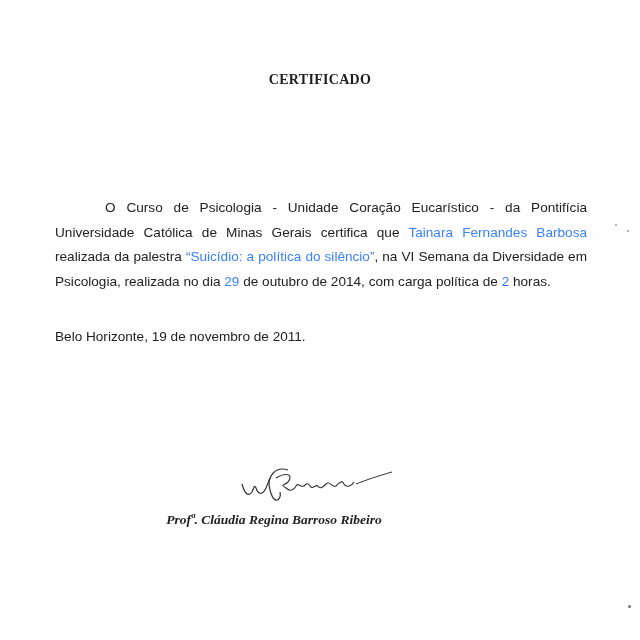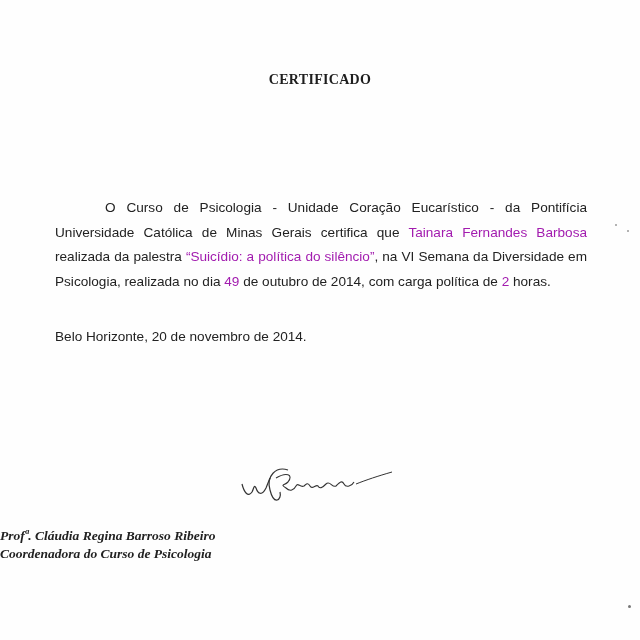--- a/index.html
+++ b/index.html
@@ -4,55 +4,54 @@
 <style>
   html, body { margin:0; padding:0; }
   body { width:640px; height:640px; background:#ffffff; position:relative; overflow:hidden; }
   .page { position:absolute; left:0; top:0; width:640px; height:640px; background:#fefefe; }
   .title { position:absolute; top:72px; left:0; width:640px; text-align:center;
     font-family:"Liberation Serif", serif; font-weight:bold; font-size:14px; color:#1e1e1e; letter-spacing:0.3px; }
   .body-text { position:absolute; left:55px; top:196px; width:532px;
     font-family:"Liberation Sans", sans-serif; font-size:13.6px; line-height:24.5px; color:#222;
     text-align:justify; }
   .indent { display:inline-block; width:50px; }
-  .fill { color:#a21caf; }
+  .fill { color:#3b82f6; }
   .place-date { position:absolute; left:55px; top:329px;
     font-family:"Liberation Sans", sans-serif; font-size:13.6px; color:#222; }
   .signature { position:absolute; left:236px; top:462px; width:160px; height:46px; }
-  .sig-name { position:absolute; top:511px; left:0; width:548px; 
-    font-family:"Liberation Serif", serif; font-style:italic; font-weight:bold; font-size:13.5px; color:#222; line-height:18px;margin-top:16px; }
+  .sig-name { position:absolute; top:511px; left:0; width:548px; text-align:center;
+    font-family:"Liberation Serif", serif; font-style:italic; font-weight:bold; font-size:13.5px; color:#222; line-height:18px; }
   .speck { position:absolute; background:#9a9a9a; border-radius:50%; }
 </style>
 </head>
 <body>
 
 <div class="page">
   <div class="title">CERTIFICADO</div>
 
   <div class="body-text">
     <span class="indent"></span><span>O Curso de Psicologia - Unidade Coração Eucarístico - da Pontifícia Universidade Católica de Minas Gerais certifica que</span>
     <span class="fill">Tainara Fernandes Barbosa</span>
     <span>realizada da palestra</span>
     <span class="fill">“Suicídio: a política do silêncio”</span><span>, na VI Semana da Diversidade em Psicologia, realizada no dia</span>
-    <span class="fill">49</span>
+    <span class="fill">29</span>
     <span>de outubro de 2014, com carga política de</span>
     <span class="fill">2</span>
     <span>horas.</span>
   </div>
 
-  <div class="place-date">Belo Horizonte, 20 de novembro de 2014.</div>
+  <div class="place-date">Belo Horizonte, 19 de novembro de 2011.</div>
 
   <svg class="signature" viewBox="0 0 160 46">
     <path d="M6 22 C8 30 12 36 16 30 C18 26 18 22 20 26 C22 32 26 34 30 26 L34 16" fill="none" stroke="#333" stroke-width="1.2"></path>
     <path d="M52 8 C40 4 30 14 34 28 C38 44 46 38 44 30" fill="none" stroke="#333" stroke-width="1.2"></path>
     <path d="M40 16 C50 10 58 12 52 20 C48 24 44 22 50 26 C54 30 58 28 60 24 C62 20 64 26 68 24 C70 22 72 20 74 24 C76 28 80 22 82 24 C84 28 88 24 90 22 C94 18 96 26 100 24 C104 20 106 18 108 22 C110 26 116 24 118 20" fill="none" stroke="#333" stroke-width="1.1"></path>
     <path d="M120 22 C130 18 142 14 156 10" fill="none" stroke="#333" stroke-width="1"></path>
   </svg>
 
   <div class="sig-name">
     <div>Profª. Cláudia Regina Barroso Ribeiro</div>
-    <div>Coordenadora do Curso de Psicologia</div>
   </div>
 
   <div class="speck" style="left:615px;top:224px;width:2px;height:2px;"></div>
   <div class="speck" style="left:627px;top:230px;width:2px;height:2px;"></div>
   <div class="speck" style="left:628px;top:605px;width:3px;height:3px;background:#777;"></div>
 </div>
 
 </body></html>

